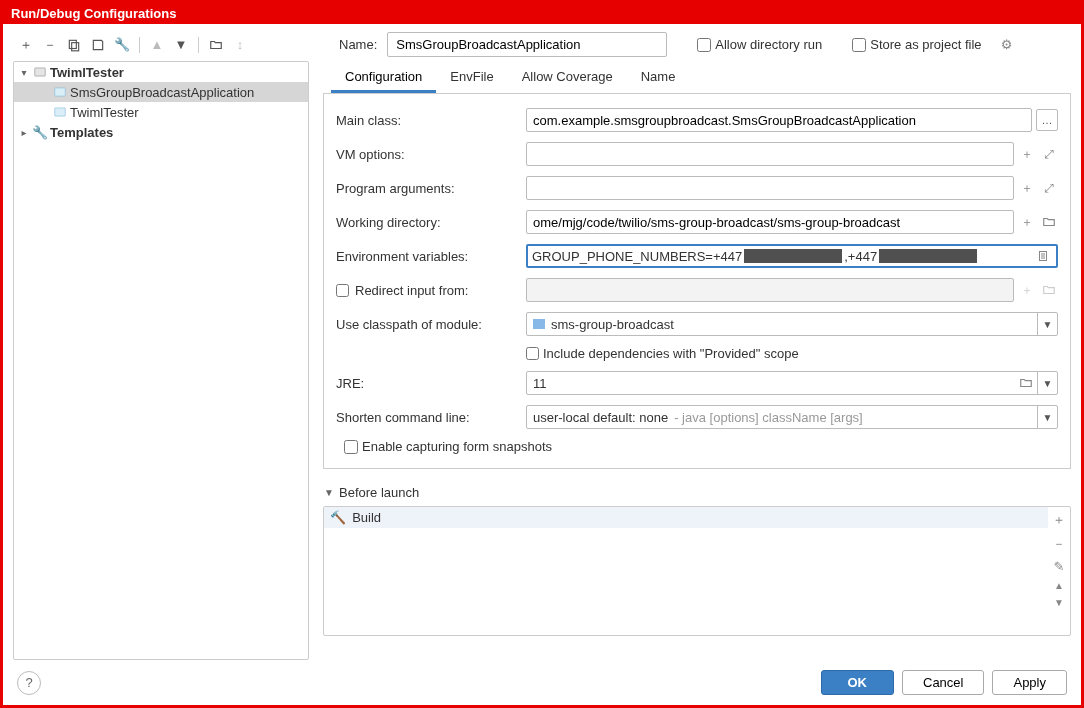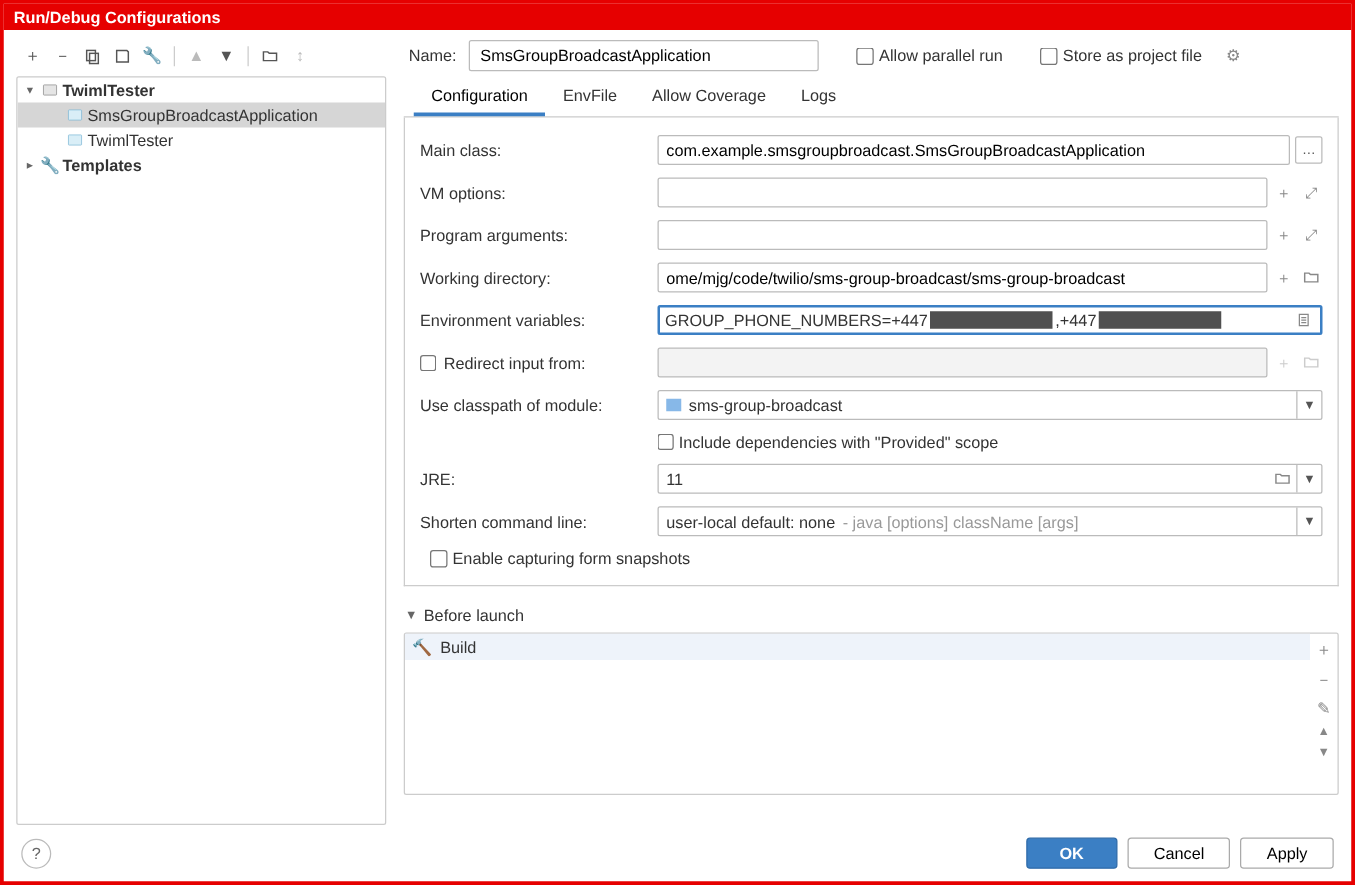--- a/index.html
+++ b/index.html
@@ -5,21 +5,21 @@
 * { box-sizing: border-box; margin: 0; padding: 0; }
 body { font-family: "Segoe UI", Arial, sans-serif; font-size: 13px; color: #333; background: #fff; }
 .window { border: 3px solid #e60000; width: 1084px; height: 708px; display: flex; flex-direction: column; }
 .titlebar { background: #e60000; color: #fff; padding: 3px 8px; font-size: 13px; font-weight: bold; }
 .body { flex: 1; display: flex; flex-direction: column; }
 .toolbar-row { display: flex; align-items: center; padding: 8px 10px 4px 10px; gap: 6px; }
 .toolbar-left { display: flex; align-items: center; gap: 6px; width: 300px; padding-left: 4px; }
 .tb-btn { width: 18px; height: 18px; display: inline-flex; align-items: center; justify-content: center; color: #555; cursor: pointer; }
 .tb-sep { width: 1px; height: 16px; background: #ccc; margin: 0 2px; }
 .name-row { display: flex; align-items: center; gap: 10px; flex: 1; }
-.name-label { margin-left: 8px; }
+.name-label { margin-left: 20px; }
 .text-input { border: 1px solid #bbb; padding: 4px 8px; font-size: 13px; border-radius: 2px; }
 .name-input { width: 280px; }
 .check-row { display: flex; align-items: center; gap: 4px; margin-left: 20px; }
 .check-row input[type=checkbox] { width: 14px; height: 14px; }
 .gear { margin-left: 6px; color: #888; }
 .main-split { flex: 1; display: flex; padding: 0 10px 0 10px; gap: 14px; min-height: 0; }
 .sidebar { width: 296px; border: 1px solid #ccc; border-radius: 2px; overflow: hidden; }
 .tree { font-size: 13px; }
 .tree-row { display: flex; align-items: center; height: 20px; padding-left: 4px; gap: 2px; }
 .tree-toggle { width: 12px; display: inline-flex; justify-content: center; color: #666; cursor: pointer; font-size: 10px; }
@@ -95,21 +95,21 @@
               <path d="M3 6h6l2 2h10v10H3z" fill="none" stroke="currentColor" stroke-width="2"></path>
             </svg>
           </span>
         <span class="tb-btn" style="color:#bbb">↕</span>
       </div>
       <div class="name-row">
         <span class="name-label">Name:</span>
         <input class="text-input name-input" value="SmsGroupBroadcastApplication" style="">
         <label class="check-row">
           <input type="checkbox" style="">
-            <span>Allow parallel run</span>
+            <span>Allow directory run</span>
         </label>
         <label class="check-row">
           <input type="checkbox" style="">
             <span>Store as project file</span>
         </label>
         <span class="tb-btn gear">⚙</span>
       </div>
     </div>
 
     <div class="main-split">
@@ -146,21 +146,21 @@
             <span class="bold">Templates</span>
           </div>
         </div>
       </div>
 
       <div class="content">
         <div class="tabs">
           <div class="tab active">Configuration</div>
           <div class="tab">EnvFile</div>
           <div class="tab">Allow Coverage</div>
-          <div class="tab">Logs</div>
+          <div class="tab">Name</div>
         </div>
 
         <div class="config-panel">
           <div class="form-row">
             <span class="form-label">Main class:</span>
             <div class="form-field">
               <input class="form-input" value="com.example.smsgroupbroadcast.SmsGroupBroadcastApplication" style="">
               <button class="icon-btn">…</button>
             </div>
           </div>

